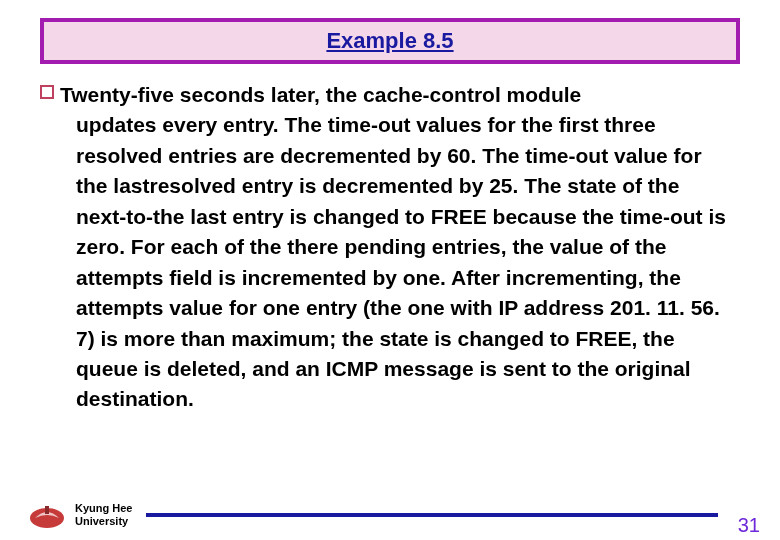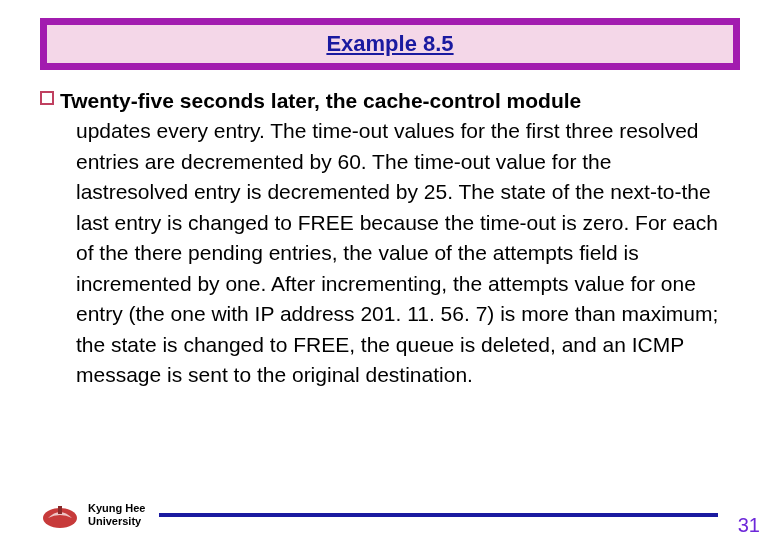--- a/index.html
+++ b/index.html
@@ -7,21 +7,21 @@
     width: 780px;
     height: 540px;
     background: #ffffff;
     font-family: Arial, Helvetica, sans-serif;
     position: relative;
     overflow: hidden;
   }
   .title-bar {
     margin: 18px 40px 0 40px;
     background: #f4d7e8;
-    border: 7px solid #a21caf;
+    border: 4px solid #a21caf;
     padding: 6px 0;
     text-align: center;
   }
   .title-text {
     color: #1a1aa0;
     font-weight: bold;
     font-size: 22px;
     text-decoration: underline;
   }
   .content {
@@ -41,28 +41,28 @@
     flex: 0 0 auto;
   }
   .bullet-first {
     font-size: 21px;
     font-weight: bold;
     color: #000000;
     line-height: 1.45;
   }
   .bullet-rest {
     font-size: 21px;
-    font-weight: normal;
+    font-weight: bold;
     color: #000000;
     line-height: 1.45;
     margin-left: 36px;
   }
   .footer {
     position: absolute;
-    left: 40px;
+    left: 27px;
     right: 20px;
     bottom: 10px;
     display: flex;
     align-items: center;
   }
   .logo {
     width: 40px;
     height: 30px;
     margin-right: 8px;
     flex: 0 0 auto;

